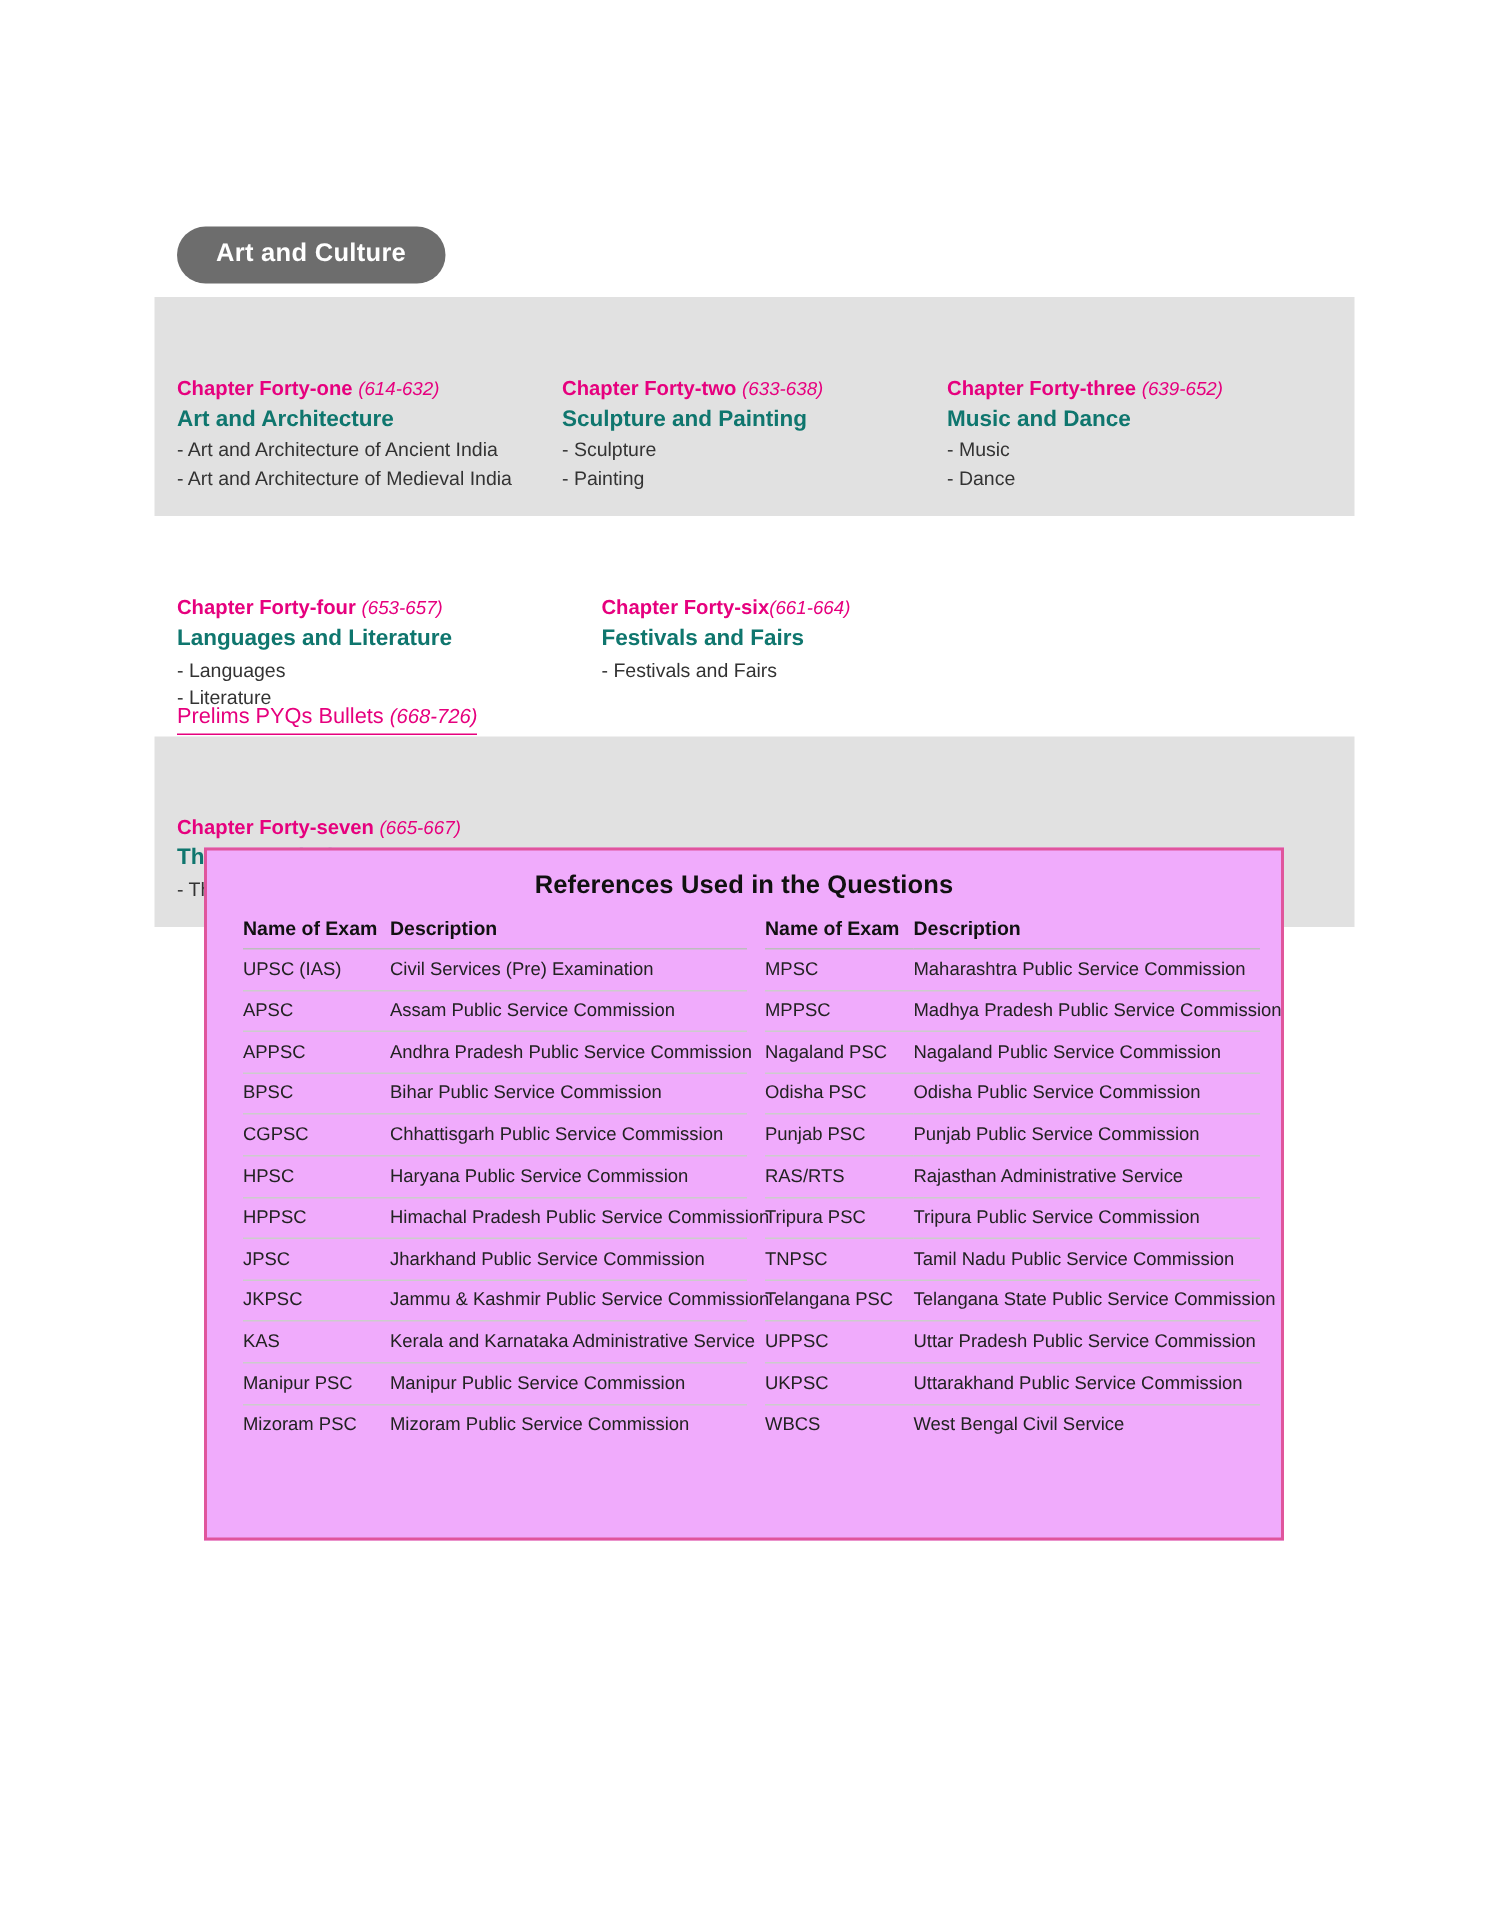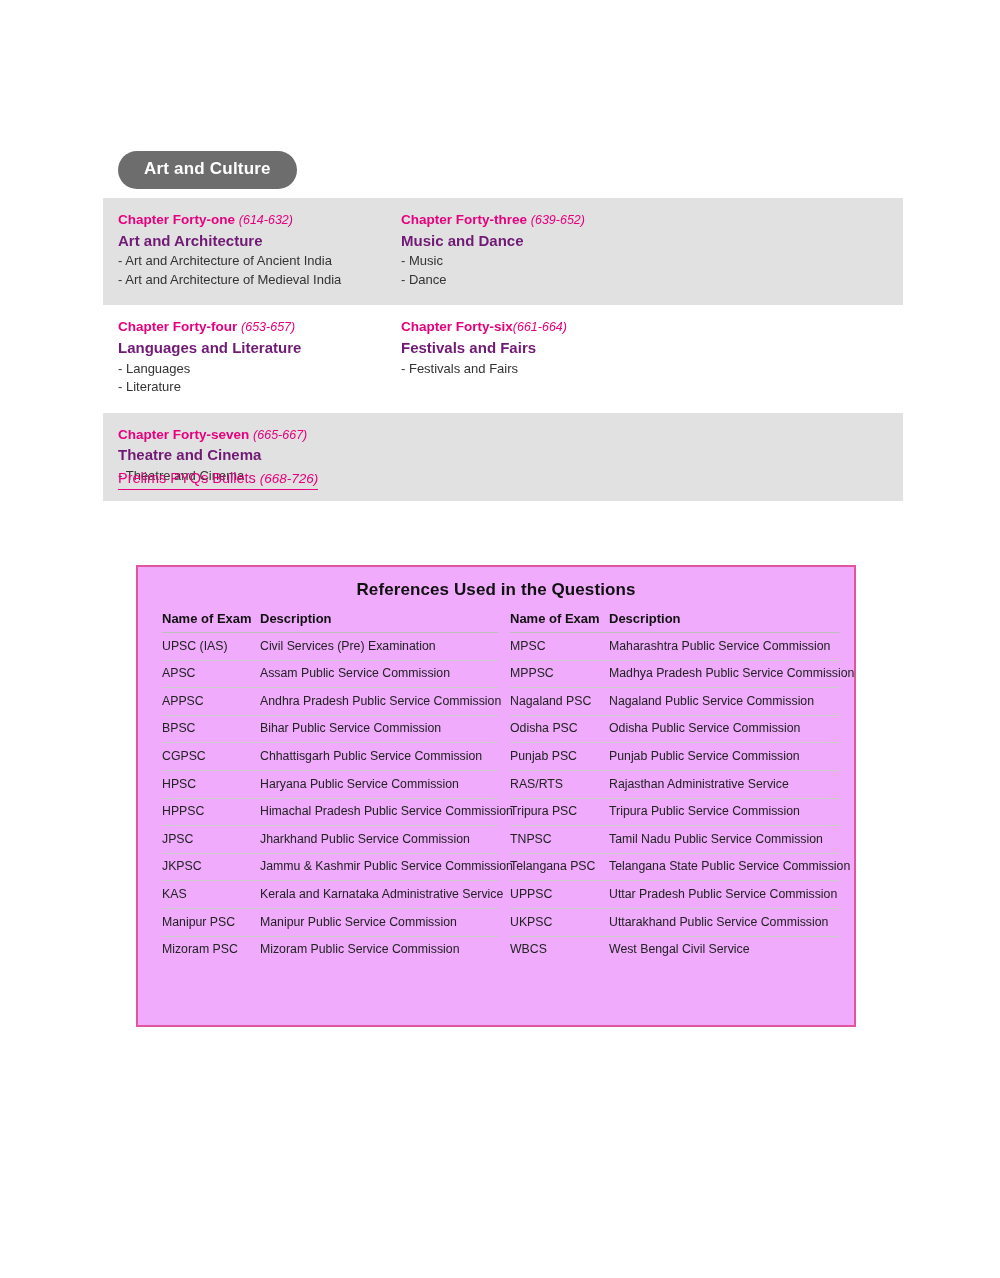--- a/index.html
+++ b/index.html
@@ -56,35 +56,36 @@
     box-sizing: border-box;
     padding-right: 10px;
   }
   .chapcol.empty { visibility: hidden; }
 
   .chap-head {
     font-size: 13.5px;
     line-height: 1.25;
     margin-bottom: 2px;
     white-space: nowrap;
+    margin-top: 39px;
   }
   .chap-head .num {
     color: #e6007e;
     font-weight: bold;
   }
   .chap-head .pages {
     color: #e6007e;
     font-style: italic;
     font-weight: normal;
     font-size: 12.5px;
   }
   .chap-title {
     font-size: 15px;
     font-weight: bold;
-    color: #701a75;
+    color: #0f766e;
     line-height: 1.3;
     margin-bottom: 2px;
   }
   .chap-sub {
     font-size: 13px;
     color: #333333;
     line-height: 1.42;
   }
 
   
@@ -178,20 +179,29 @@
         <div class="chap-head">
           <span class="num">Chapter Forty-one</span>
           <span class="pages">(614-632)</span>
         </div>
         <div class="chap-title">Art and Architecture</div>
         <div class="chap-sub">- Art and Architecture of Ancient India</div>
         <div class="chap-sub">- Art and Architecture of Medieval India</div>
       </div>
       <div class="chapcol">
         <div class="chap-head">
+          <span class="num">Chapter Forty-two</span>
+          <span class="pages">(633-638)</span>
+        </div>
+        <div class="chap-title">Sculpture and Painting</div>
+        <div class="chap-sub">- Sculpture</div>
+        <div class="chap-sub">- Painting</div>
+      </div>
+      <div class="chapcol">
+        <div class="chap-head">
           <span class="num">Chapter Forty-three</span>
           <span class="pages">(639-652)</span>
         </div>
         <div class="chap-title">Music and Dance</div>
         <div class="chap-sub">- Music</div>
         <div class="chap-sub">- Dance</div>
       </div>
     </div>
 
     <div class="band plain">

